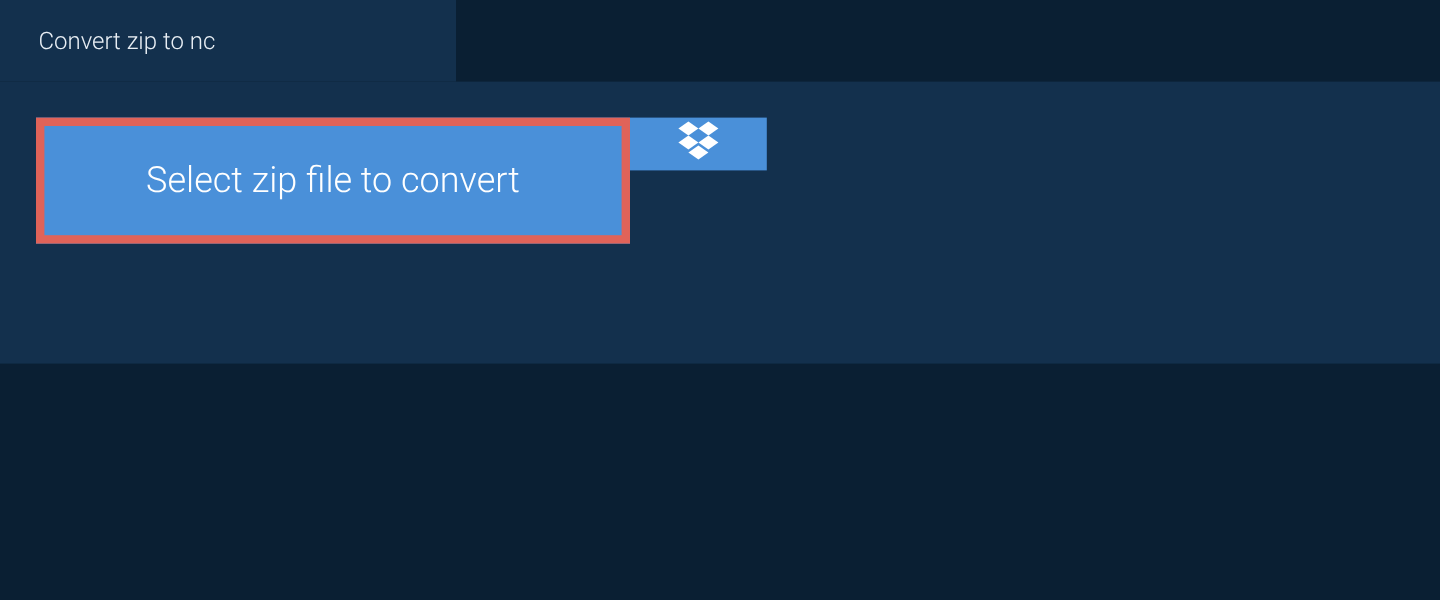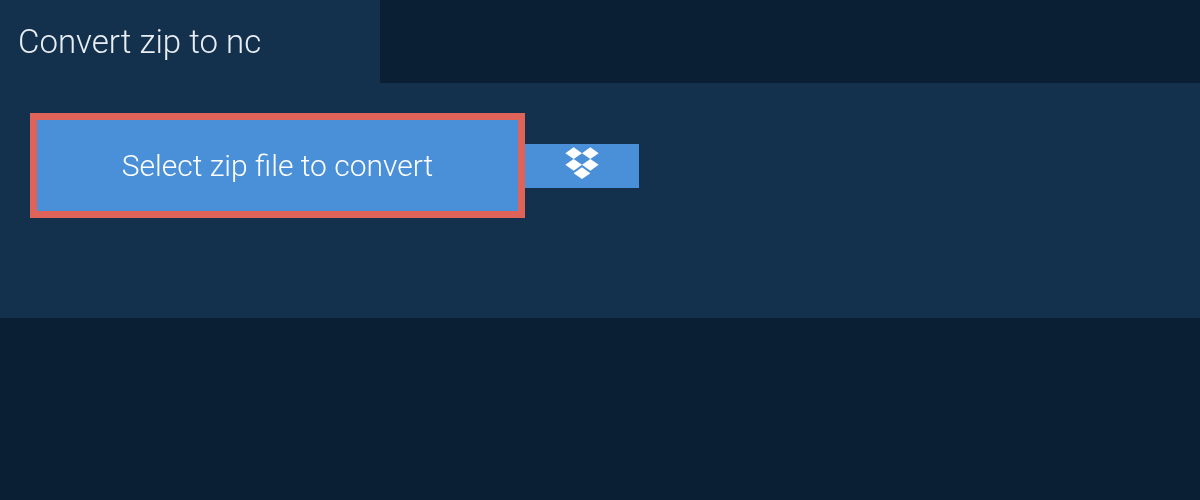--- a/index.html
+++ b/index.html
@@ -10,36 +10,36 @@
     body {
       width: 1200px;
       height: 500px;
       background: #0a1f33;
       font-family: -apple-system, BlinkMacSystemFont, "Segoe UI", Roboto, Helvetica, Arial, sans-serif;
       overflow: hidden;
     }
     .tab-header {
       background: #13304d;
       color: #e8eef4;
-      font-size: 33px;
+      font-size: 20px;
       font-weight: 300;
-      padding: 22px 18px;
+      padding: 22px 32px;
       display: inline-block;
       width: 380px;
     }
     .main-panel {
       background: #13304d;
       width: 100%;
       padding: 30px;
       min-height: 235px;
     }
     .button-row {
       display: flex;
       gap: 0;
-      align-items: center;
+      align-items: flex-start;
     }
     .select-file-button {
       background: #4a90d9;
       border: 7px solid #e06359;
       color: #ffffff;
       font-size: 30px;
       font-weight: 300;
       padding: 28px 38px;
       cursor: pointer;
       display: flex;

